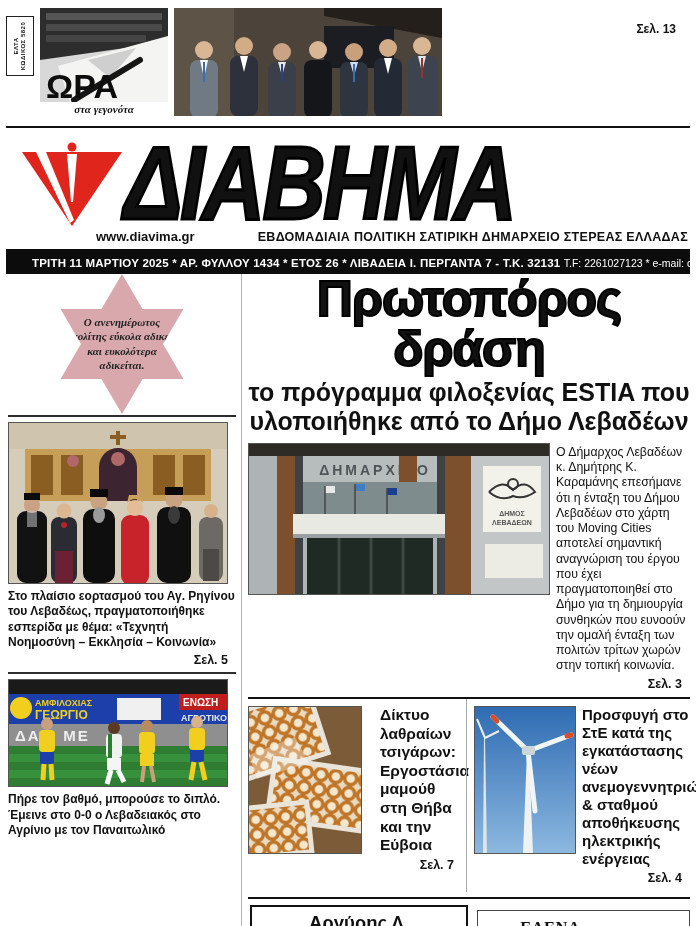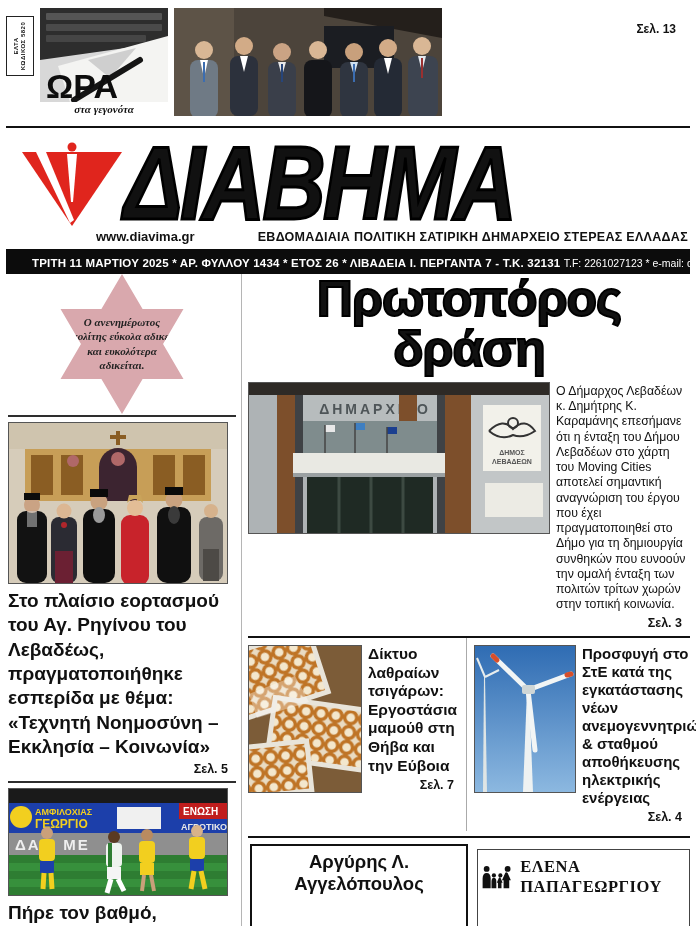--- a/index.html
+++ b/index.html
@@ -37,29 +37,29 @@
   .main-area{flex:1;padding-left:6px;min-width:0;}
   .lhr{border:none;border-top:2px solid #2e2e2e;margin:5px 0;}
   .mhr{border:none;border-top:2px solid #111;margin:5px 0 0 0;}
   
   .star-wrap{height:132px;display:flex;align-items:center;justify-content:center;}
   .star{position:relative;width:142px;height:140px;background:#d9a8ad;
         clip-path:polygon(50% 0%,64.5% 25%,93.3% 25%,78.9% 50%,93.3% 75%,64.5% 75%,50% 100%,35.5% 75%,6.7% 75%,21.1% 50%,6.7% 25%,35.5% 25%);}
   .star-text{position:absolute;left:50%;top:50%;transform:translate(-50%,-50%);width:104px;
              font-family:"Liberation Serif",serif;font-style:italic;font-weight:bold;
              font-size:11px;line-height:1.3;text-align:center;color:#222;}
-  .col-text{font-size:19px;font-weight:bold;line-height:1.28;margin-top:5px;}
+  .col-text{font-size:12px;font-weight:bold;line-height:1.28;margin-top:5px;}
   .page-ref{text-align:right;font-size:12.5px;font-weight:bold;margin-top:3px;padding-right:8px;}
   .framed{border:1px solid #555;display:block;}
   
   .rowA{display:flex;gap:6px;margin-top:8px;}
   .rowA-text{flex:1;font-size:12.3px;line-height:1.24;padding-top:2px;min-width:0;}
   
   .rowB{display:flex;margin-top:0;}
-  .rowB-left{width:214px;flex:none;display:flex;gap:6px;padding:7px 4px 6px 0;justify-content:space-between;}
+  .rowB-left{width:214px;flex:none;display:flex;gap:18px;padding:7px 4px 6px 0;justify-content:space-between;}
   .rowB-right{flex:1;border-left:1px solid #aaa;display:flex;gap:6px;padding:7px 0 6px 7px;min-width:0;}
   .rowB-text{flex:1;font-weight:bold;line-height:1.2;min-width:0;}
   .rowB-left .rowB-text{font-size:15.5px;}
   .rowB-right .rowB-text{font-size:15px;}
   
   .rowC{display:flex;gap:9px;padding:6px 0 0 2px;}
   .doctor-ad{width:206px;flex:none;border:2px solid #111;padding:5px 4px 6px 4px;text-align:center;height:212px;}
   .doc-name{font-size:18.5px;font-weight:bold;}
   .psych-ad{flex:1;border:1px solid #444;margin-top:5px;padding:4px 3px;height:204px;
             font-family:"Liberation Serif",serif;min-width:0;}
@@ -287,20 +287,21 @@
         </g>
       </svg>
 
       <div class="col-text">Πήρε τον βαθμό, μπορούσε το διπλό. Έμεινε στο 0-0 ο Λεβαδειακός στο Αγρίνιο με τον Παναιτωλικό</div>
 
     </aside>
 
     <main class="main-area">
       <div style="text-align:center;">
         <div style="font-size:50px;font-weight:bold;letter-spacing:-1px;line-height:1;-webkit-text-stroke:2px #000;">Πρωτοπόρος δράση</div>
+        <div style="font-size:25px;font-weight:bold;line-height:1.14;margin-top:4px;">το πρόγραμμα φιλοξενίας ESTIA που υλοποιήθηκε από το Δήμο Λεβαδέων</div>
       </div>
 
       <div class="rowA">
         <svg class="framed" width="300" height="150" viewBox="0 0 300 150">
           <rect width="300" height="150" fill="#aeb3b5"></rect>
           <rect x="0" y="0" width="300" height="12" fill="#2e2a26"></rect>
           <rect x="28" y="12" width="196" height="26" fill="#b7bcbd"></rect>
           <text x="126" y="31" font-size="14" font-weight="bold" fill="#4e5558" letter-spacing="3" text-anchor="middle" font-family="Liberation Sans, sans-serif">ΔΗΜΑΡΧΕΙΟ</text>
           <rect x="28" y="12" width="18" height="138" fill="#7d4f2b"></rect>
           <rect x="150" y="12" width="18" height="138" fill="#7d4f2b"></rect>

